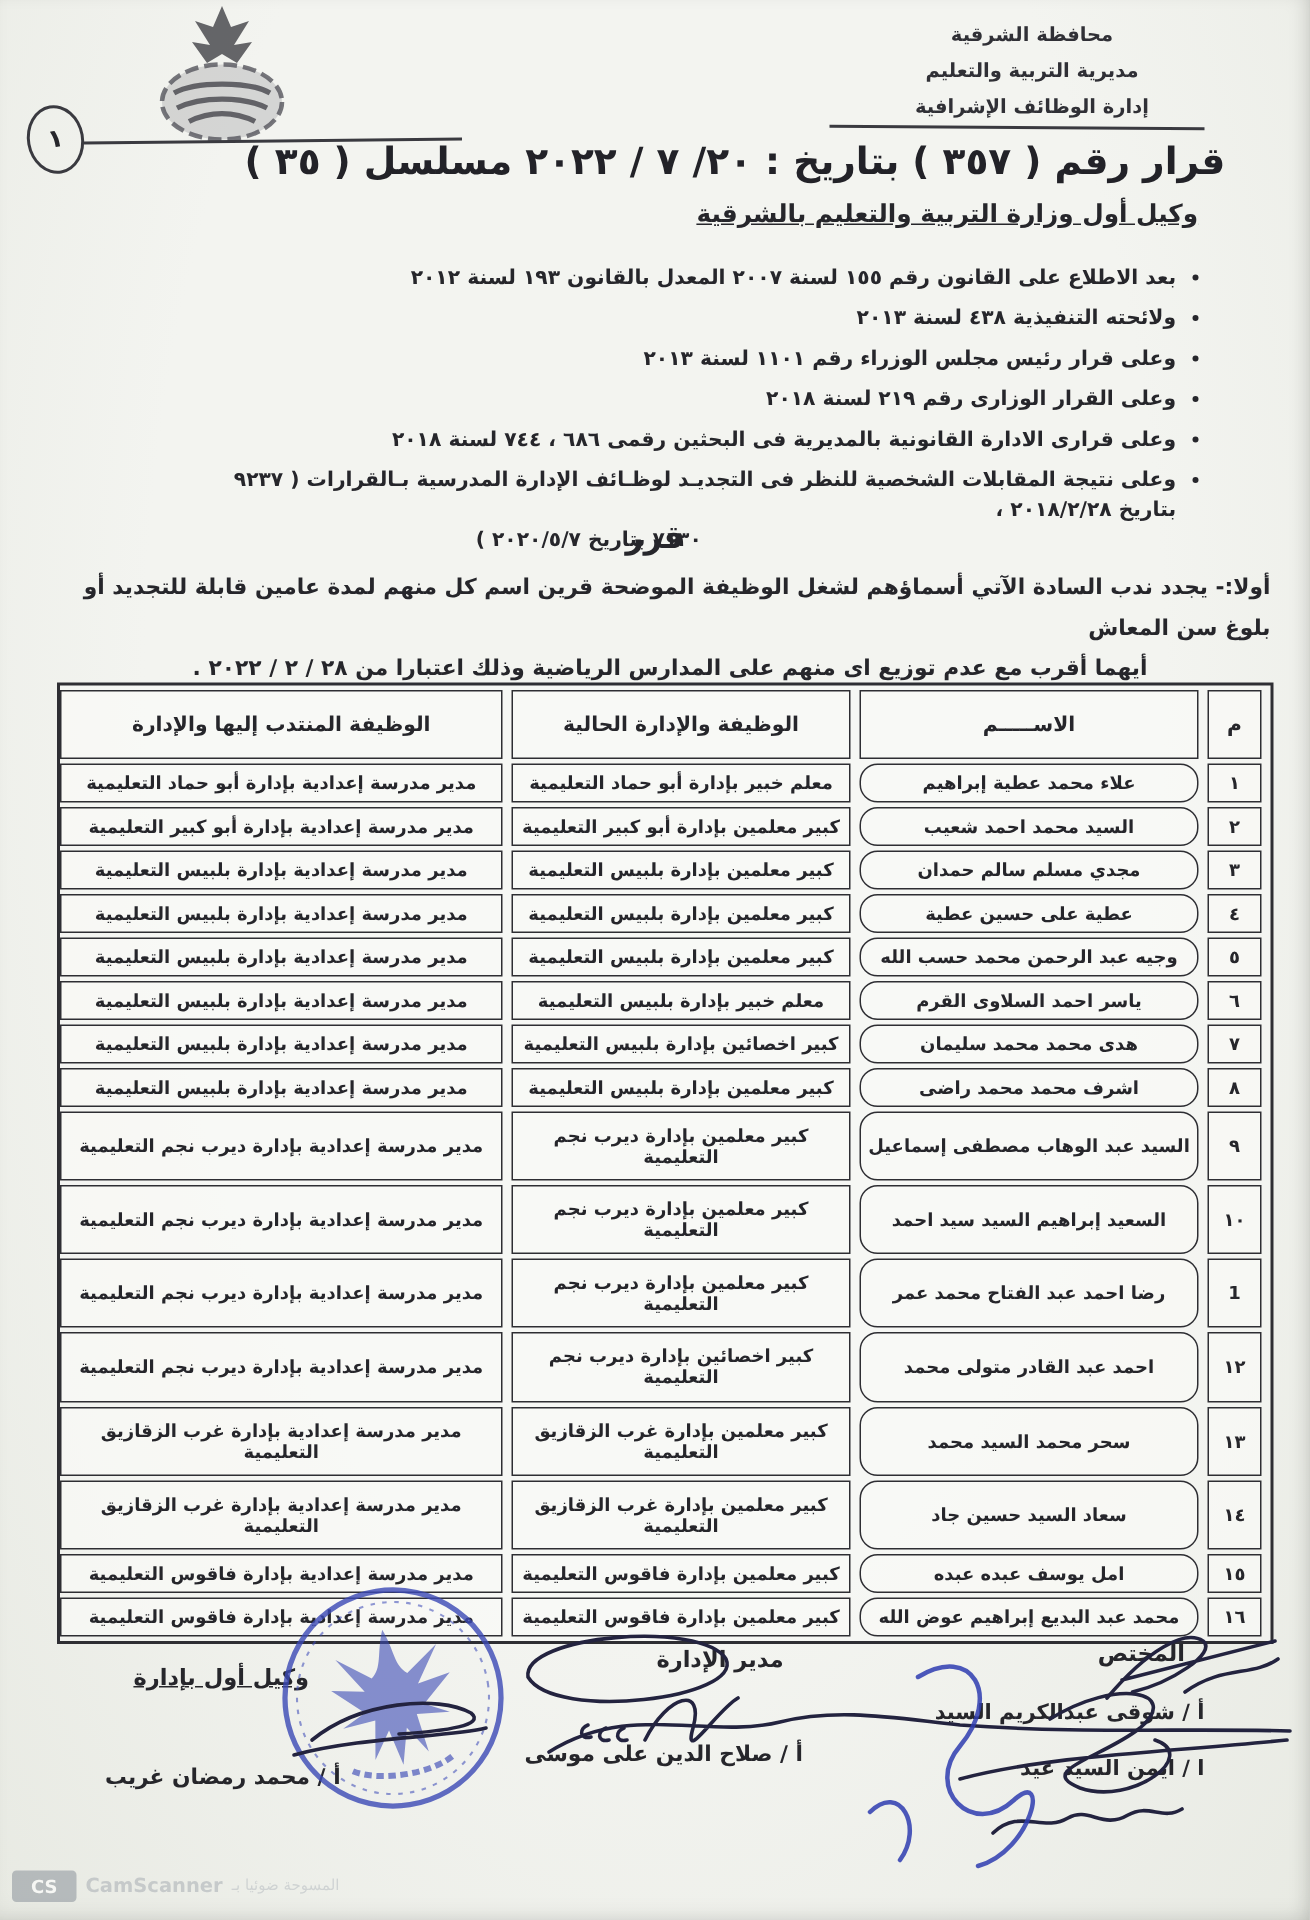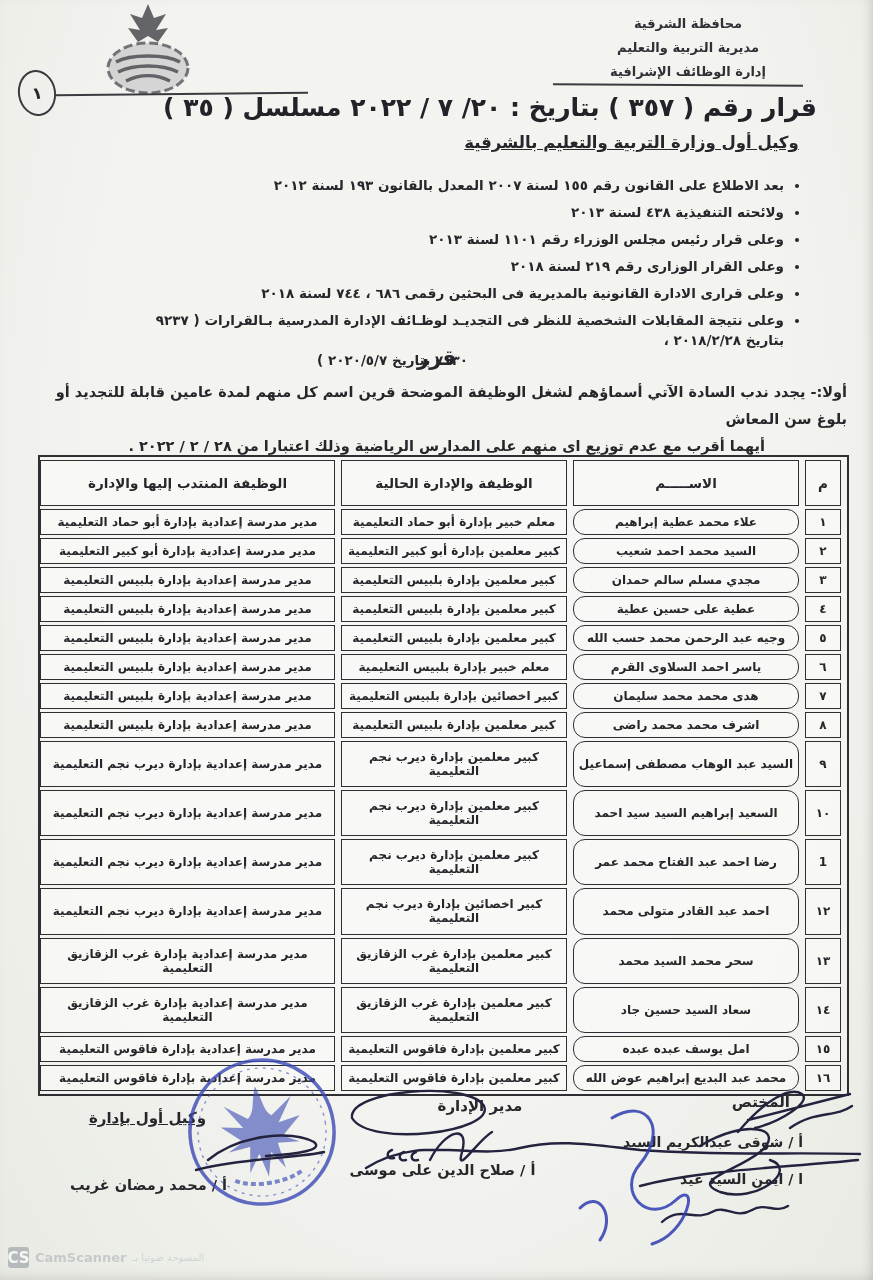--- a/index.html
+++ b/index.html
@@ -40,21 +40,21 @@
   .sig-name{position:absolute;font-size:14.5px;font-weight:bold;white-space:nowrap;}
   #sig-specialist-title{top:1093px;right:83px;}
   .spec-names{position:absolute;top:1124px;right:70px;margin:0;padding:0;list-style:none;text-align:right;font-size:14px;font-weight:bold;line-height:37px;}
   #sig-director-title{top:1097px;left:420px;width:120px;text-align:center;}
   #sig-director-name{top:1162px;left:325px;width:235px;text-align:center;}
   #sig-under-title{top:1109px;left:70px;width:155px;text-align:center;text-decoration:underline;}
   #sig-under-name{top:1177px;left:36px;width:225px;text-align:center;}
   .overlay{position:absolute;top:0;left:0;pointer-events:none;z-index:6;}
   
   .watermark{position:absolute;bottom:12px;left:8px;display:flex;align-items:center;gap:6px;direction:ltr;opacity:.6;}
-  .cs-badge{width:21px;height:21px;background:#939aa1;color:#fff;border-radius:3px;font-size:15px;font-weight:bold;display:flex;align-items:center;justify-content:center;}
+  .cs-badge{width:43px;height:21px;background:#939aa1;color:#fff;border-radius:3px;font-size:12px;font-weight:bold;display:flex;align-items:center;justify-content:center;}
   .cam-brand{font-size:13px;font-weight:bold;color:#aeb3b8;}
   .cam-label{font-size:10px;color:#bcc1c5;}
 </style>
 </head>
 <body>
 
 <div id="page">
 
   <svg class="logo" viewBox="0 0 100 100" width="100" height="100">
     <path d="M50,2 L56,16 L68,12 L58,28 L70,26 L60,40 L50,34 L40,40 L30,26 L42,28 L32,12 L44,16 Z" fill="#4b4b50" opacity=".85"></path>

